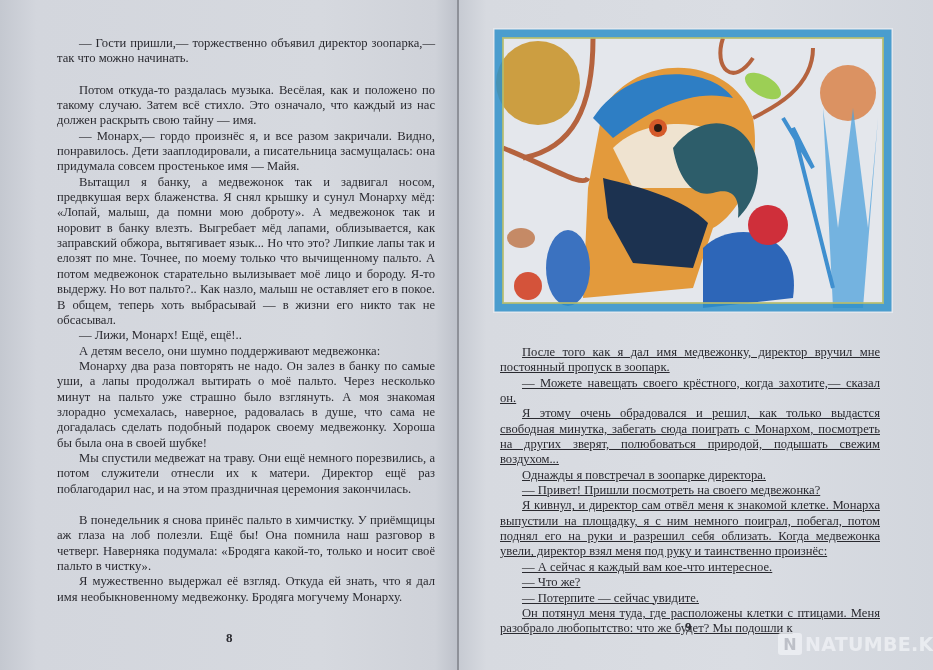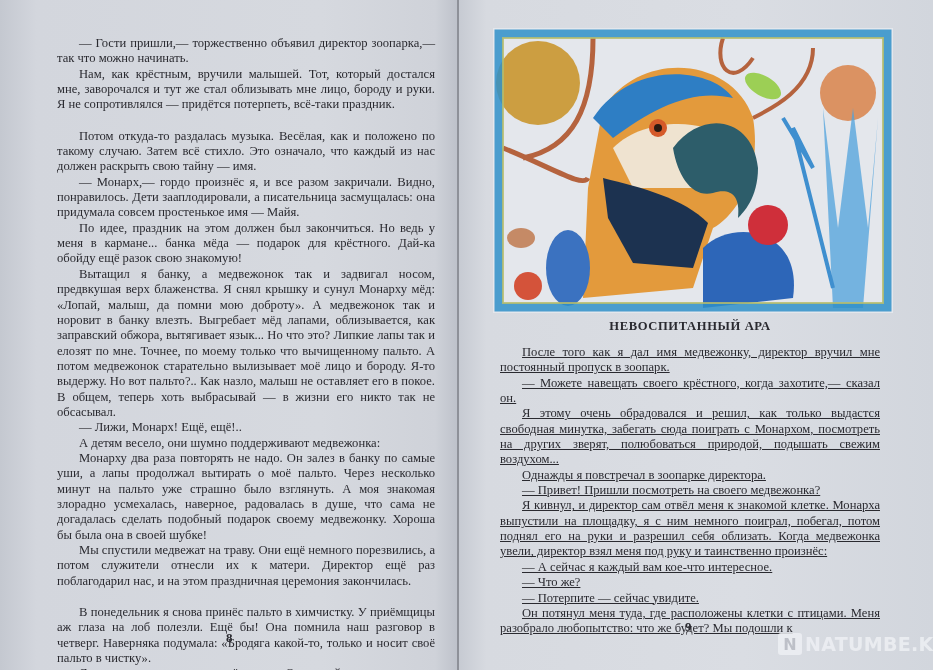--- a/index.html
+++ b/index.html
@@ -21,24 +21,22 @@
   .watermark{position:absolute;left:778px;top:633px;display:flex;align-items:center;gap:3px;color:#eef0f4;font-family:"DejaVu Sans","Liberation Sans",sans-serif;font-weight:bold;font-size:19px;letter-spacing:0.3px;opacity:0.85;}
   .wm-logo{width:24px;height:22px;background:#eef0f4;border-radius:3px;display:flex;align-items:center;justify-content:center;color:#b9bcc4;font-size:16px;}
 </style>
 </head>
 <body>
 
 <div class="spread">
   <div class="page page-left">
     <div class="text-left">
       <p class="para">— Гости пришли,— торжественно объявил директор зоопарка,— так что можно начинать.</p>
-      <p class="para">Нам, как крёстным, вручили малышей. Тот, который достался мне, заворочался и тут же стал облизывать мне лицо, бороду и руки. Я не сопротивлялся — придётся потерпеть, всё-таки праздник.</p>
       <p class="para gap">Потом откуда-то раздалась музыка. Весёлая, как и положено по такому случаю. Затем всё стихло. Это означало, что каждый из нас должен раскрыть свою тайну — имя.</p>
       <p class="para">— Монарх,— гордо произнёс я, и все разом закричали. Видно, понравилось. Дети зааплодировали, а писательница засмущалась: она придумала совсем простенькое имя — Майя.</p>
-      <p class="para">По идее, праздник на этом должен был закончиться. Но ведь у меня в кармане... банка мёда — подарок для крёстного. Дай-ка обойду ещё разок свою знакомую!</p>
       <p class="para">Вытащил я банку, а медвежонок так и задвигал носом, предвкушая верх блаженства. Я снял крышку и сунул Монарху мёд: «Лопай, малыш, да помни мою доброту». А медвежонок так и норовит в банку влезть. Выгребает мёд лапами, облизывается, как заправский обжора, вытягивает язык... Но что это? Липкие лапы так и елозят по мне. Точнее, по моему только что вычищенному пальто. А потом медвежонок старательно вылизывает моё лицо и бороду. Я-то выдержу. Но вот пальто?.. Как назло, малыш не оставляет его в покое. В общем, теперь хоть выбрасывай — в жизни его никто так не обсасывал.</p>
       <p class="para">— Лижи, Монарх! Ещё, ещё!..</p>
       <p class="para">А детям весело, они шумно поддерживают медвежонка:</p>
       <p class="para">Монарху два раза повторять не надо. Он залез в банку по самые уши, а лапы продолжал вытирать о моё пальто. Через несколько минут на пальто уже страшно было взглянуть. А моя знакомая злорадно усмехалась, наверное, радовалась в душе, что сама не догадалась сделать подобный подарок своему медвежонку. Хороша бы была она в своей шубке!</p>
       <p class="para">Мы спустили медвежат на траву. Они ещё немного порезвились, а потом служители отнесли их к матери. Директор ещё раз поблагодарил нас, и на этом праздничная церемония закончилась.</p>
       <p class="para gap">В понедельник я снова принёс пальто в химчистку. У приёмщицы аж глаза на лоб полезли. Ещё бы! Она помнила наш разговор в четверг. Наверняка подумала: «Бродяга какой-то, только и носит своё пальто в чистку».</p>
       <p class="para">Я мужественно выдержал её взгляд. Откуда ей знать, что я дал имя необыкновенному медвежонку. Бродяга могучему Монарху.</p>
     </div>
     <div class="page-num pn-left">8</div>
   </div>
@@ -67,21 +65,20 @@
     <path d="M110 150 C 150 160, 190 170, 215 195 L 200 240 L 140 235 L 115 190 Z" fill="#1c3250"></path>
     <ellipse cx="75" cy="240" rx="22" ry="38" fill="#3b72c0"></ellipse>
     <path d="M210 220 C 240 190, 310 200, 300 270 L 210 280 Z" fill="#2d66b8"></path>
     <circle cx="275" cy="197" r="20" fill="#cf2f3a"></circle>
     <circle cx="35" cy="258" r="14" fill="#d4533a"></circle>
     <ellipse cx="28" cy="210" rx="14" ry="10" fill="#c58a66"></ellipse>
     <rect x="6" y="6" width="388" height="273" fill="none" stroke="#2f8fc9" stroke-width="9" opacity="0.85"></rect>
     <rect x="10" y="10" width="380" height="265" fill="none" stroke="#cfc55a" stroke-width="2" opacity="0.7"></rect>
   </svg>
 
-  <div class="heading">НЕВОСПИТАННЫЙ АРА</div>
 
   <div class="text-right">
     <p class="para">После того как я дал имя медвежонку, директор вручил мне постоянный пропуск в зоопарк.</p>
     <p class="para">— Можете навещать своего крёстного, когда захотите,— сказал он.</p>
     <p class="para">Я этому очень обрадовался и решил, как только выдастся свободная минутка, забегать сюда поиграть с Монархом, посмотреть на других зверят, полюбоваться природой, подышать свежим воздухом...</p>
     <p class="para">Однажды я повстречал в зоопарке директора.</p>
     <p class="para">— Привет! Пришли посмотреть на своего медвежонка?</p>
     <p class="para">Я кивнул, и директор сам отвёл меня к знакомой клетке. Монарха выпустили на площадку, я с ним немного поиграл, побегал, потом поднял его на руки и разрешил себя облизать. Когда медвежонка увели, директор взял меня под руку и таинственно произнёс:</p>
     <p class="para">— А сейчас я каждый вам кое-что интересное.</p>
     <p class="para">— Что же?</p>

